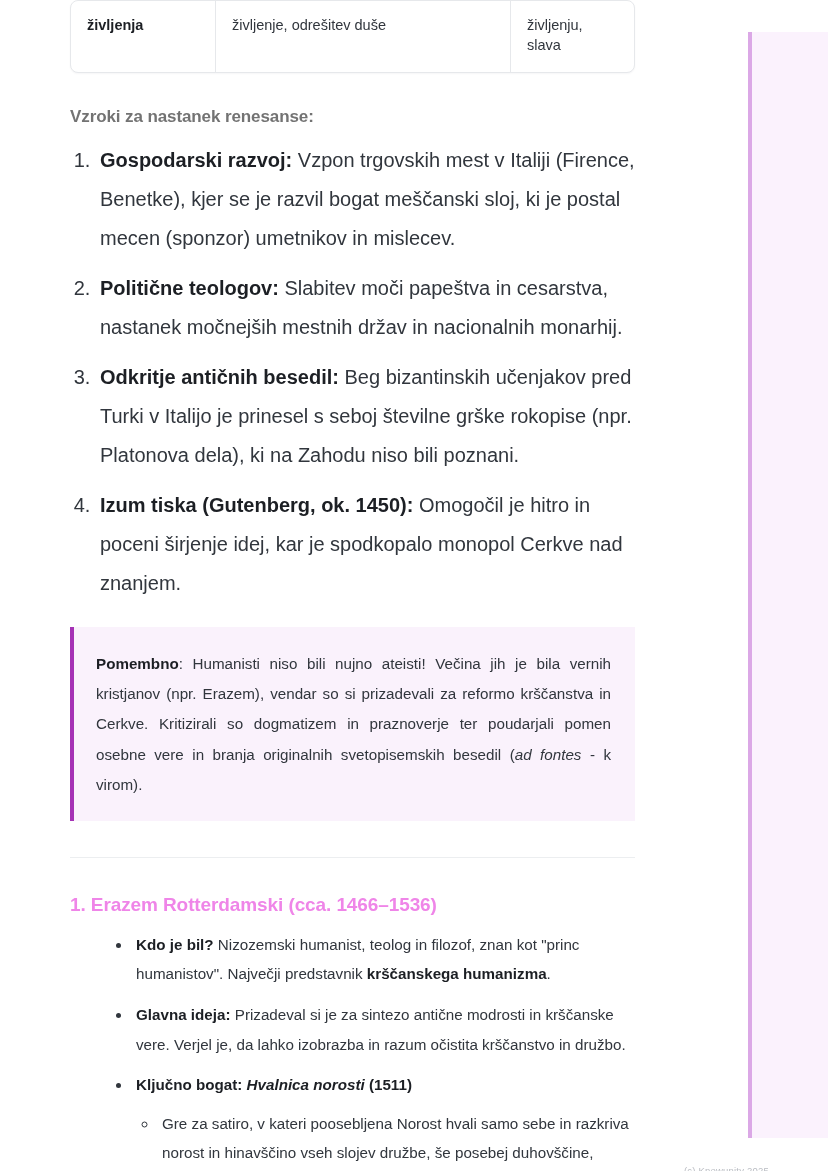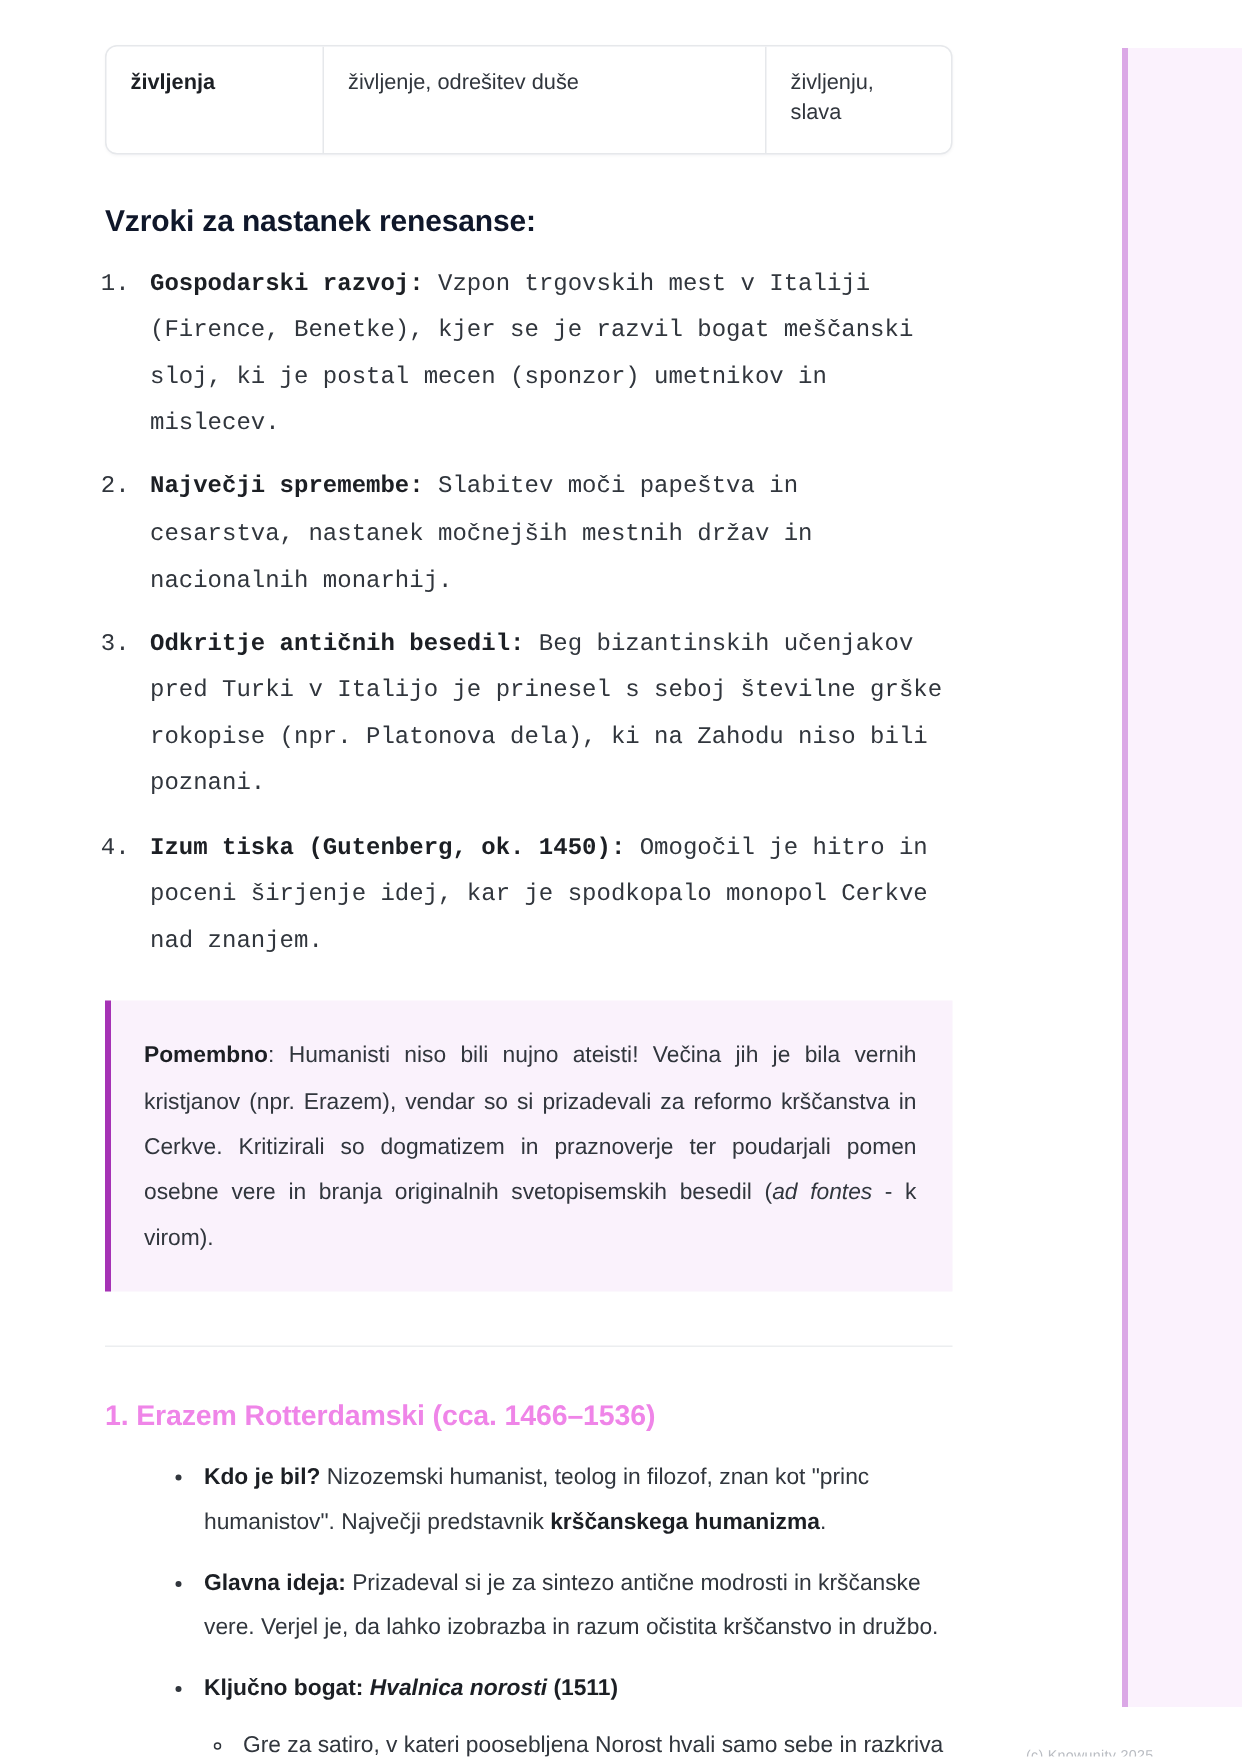--- a/index.html
+++ b/index.html
@@ -38,21 +38,20 @@
   
   #content {
     position: absolute;
     left: 70px;
     top: 0;
     width: 565px;
   }
 
   
   .tbl-wrap {
-    margin-top: 30px;
     border: 1px solid #e6e8eb;
     border-radius: 8px;
     overflow: hidden;
     background: #fff;
     box-shadow: 0 1px 2px rgba(16,24,40,.04);
   }
   table.vocab {
     border-collapse: collapse;
     width: 100%;
     table-layout: fixed;
@@ -66,22 +65,22 @@
     vertical-align: top;
     height: 20px;
   }
   table.vocab td:last-child { border-right: none; }
   table.vocab td.c0 { width: 112px; font-weight: bold; color: #1c1f24; }
   table.vocab td.c1 { width: 262px; }
   table.vocab td.c2 { width: auto; }
 
   
   h2.sec {
-    color: #0f172a;
-    font-size: 20px;
+    color: #737373;
+    font-size: 17px;
     font-weight: bold;
     margin: 34px 0 14px 0;
     letter-spacing: -0.1px;
   }
   h2.big {
     color: #e054d8;
     font-size: 23px;
     font-weight: bold;
     margin: 30px 0 16px 0;
     letter-spacing: -0.2px;
@@ -101,26 +100,25 @@
     color: #31363d;
   }
 
   
   ol.main-list {
     margin: 0;
     padding-left: 26px;
     list-style: decimal;
   }
   ol.main-list > li {
-    font-size: 16px;
+    font-size: 20px;
     line-height: 1.95;
     color: #31363d;
     margin-bottom: 11px;
     padding-left: 4px;
-    font-family: Liberation Mono, monospace;
   }
   ol.main-list > li::marker { color: #31363d; }
 
   ul.bul {
     margin: 0;
     padding-left: 22px;
     list-style: disc;
   }
   ul.bul > li {
     font-size: 15.2px;
@@ -201,21 +199,21 @@
       </table>
     </div>
 
     <h2 class="sec">Vzroki za nastanek renesanse:</h2>
 
     <ol class="main-list">
       <li>
         <b>Gospodarski razvoj:</b><span> Vzpon trgovskih mest v Italiji (Firence, Benetke), kjer se je razvil bogat meščanski sloj, ki je postal mecen (sponzor) umetnikov in mislecev.</span>
       </li>
       <li>
-        <b>Največji spremembe:</b><span> Slabitev moči papeštva in cesarstva, nastanek močnejših mestnih držav in nacionalnih monarhij.</span>
+        <b>Politične teologov:</b><span> Slabitev moči papeštva in cesarstva, nastanek močnejših mestnih držav in nacionalnih monarhij.</span>
       </li>
       <li>
         <b>Odkritje antičnih besedil:</b><span> Beg bizantinskih učenjakov pred Turki v Italijo je prinesel s seboj številne grške rokopise (npr. Platonova dela), ki na Zahodu niso bili poznani.</span>
       </li>
       <li>
         <b>Izum tiska (Gutenberg, ok. 1450):</b><span> Omogočil je hitro in poceni širjenje idej, kar je spodkopalo monopol Cerkve nad znanjem.</span>
       </li>
     </ol>
 
     <div class="callout">

